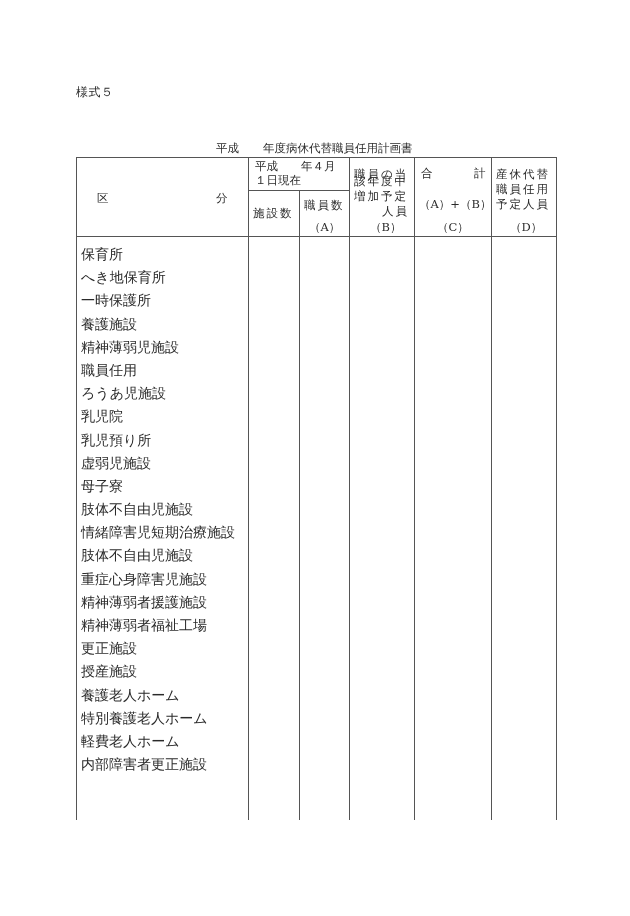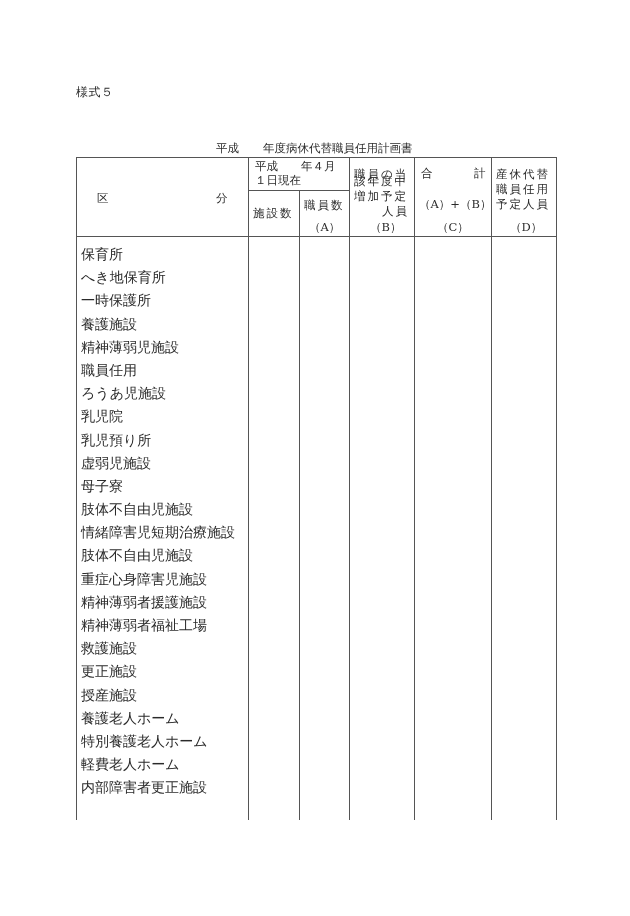--- a/index.html
+++ b/index.html
@@ -124,21 +124,20 @@
     <div class="row-label">乳児院</div>
     <div class="row-label">乳児預り所</div>
     <div class="row-label">虚弱児施設</div>
     <div class="row-label">母子寮</div>
     <div class="row-label">肢体不自由児施設</div>
     <div class="row-label">情緒障害児短期治療施設</div>
     <div class="row-label">肢体不自由児施設</div>
     <div class="row-label">重症心身障害児施設</div>
     <div class="row-label">精神薄弱者援護施設</div>
     <div class="row-label">精神薄弱者福祉工場</div>
-    <div class="row-label">救護施設</div>
     <div class="row-label">更正施設</div>
     <div class="row-label">授産施設</div>
     <div class="row-label">養護老人ホーム</div>
     <div class="row-label">特別養護老人ホーム</div>
     <div class="row-label">軽費老人ホーム</div>
     <div class="row-label">内部障害者更正施設</div>
   </div>
 </div>
 
 </body></html>

